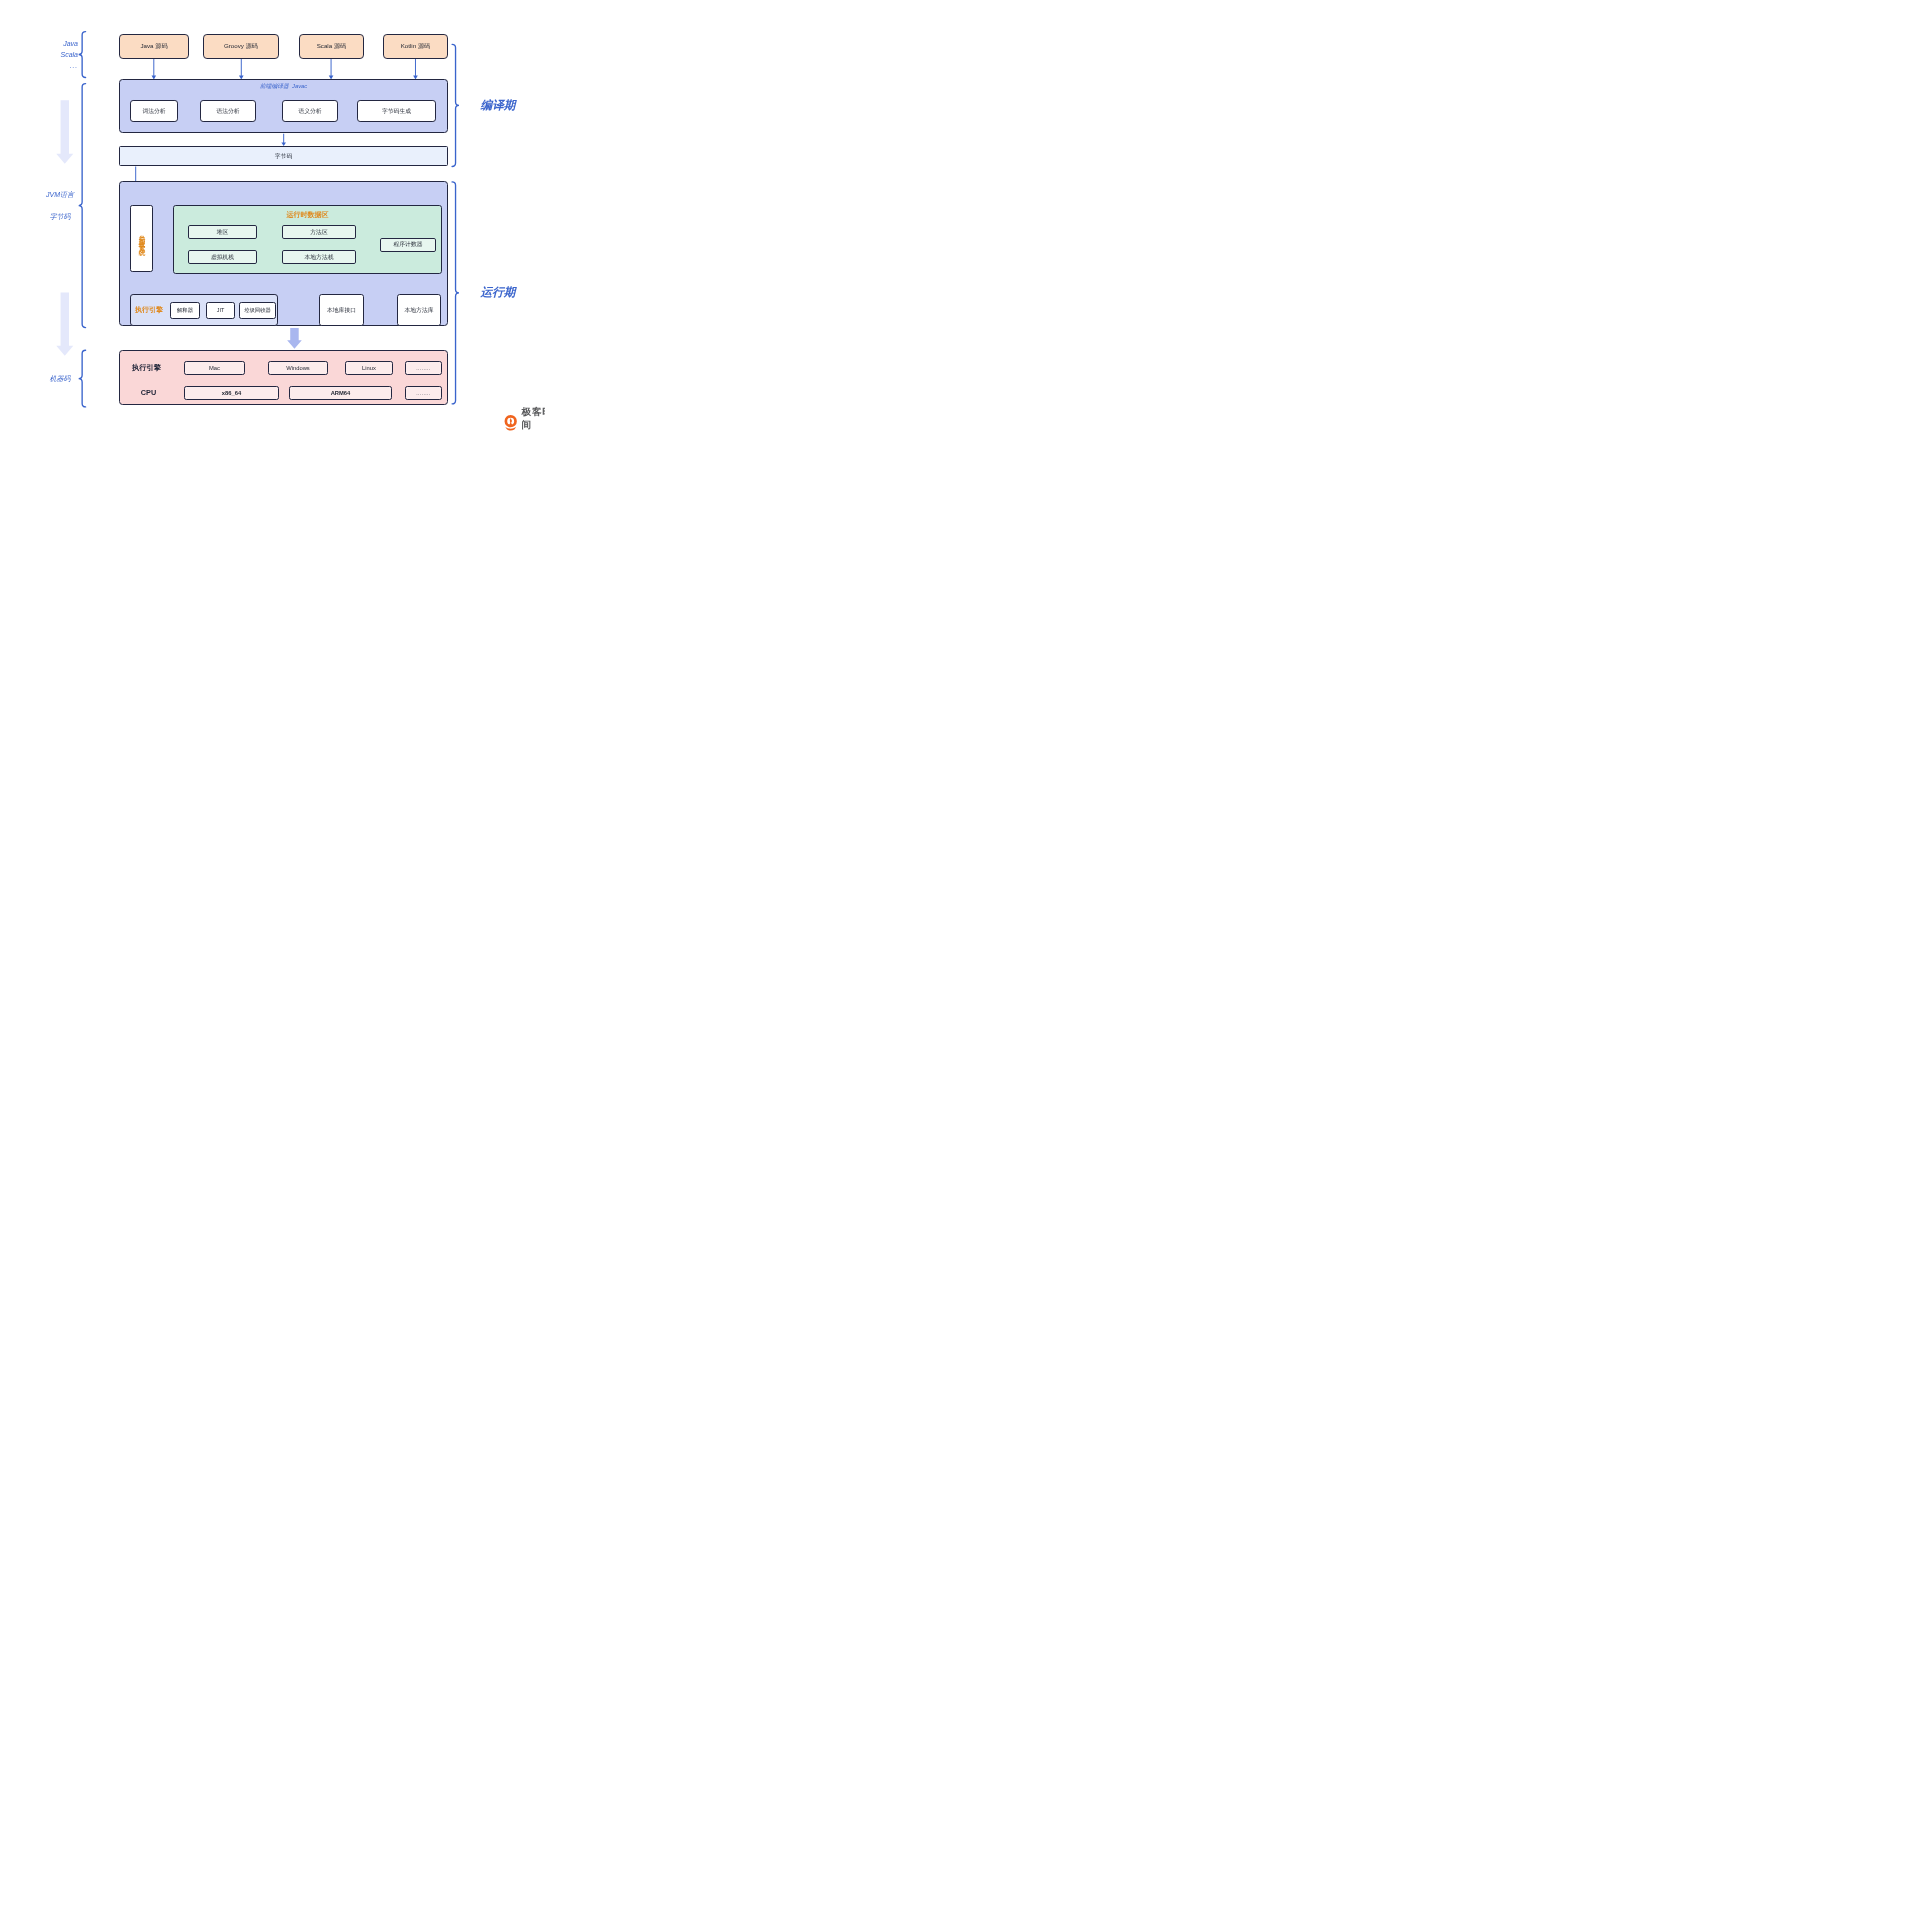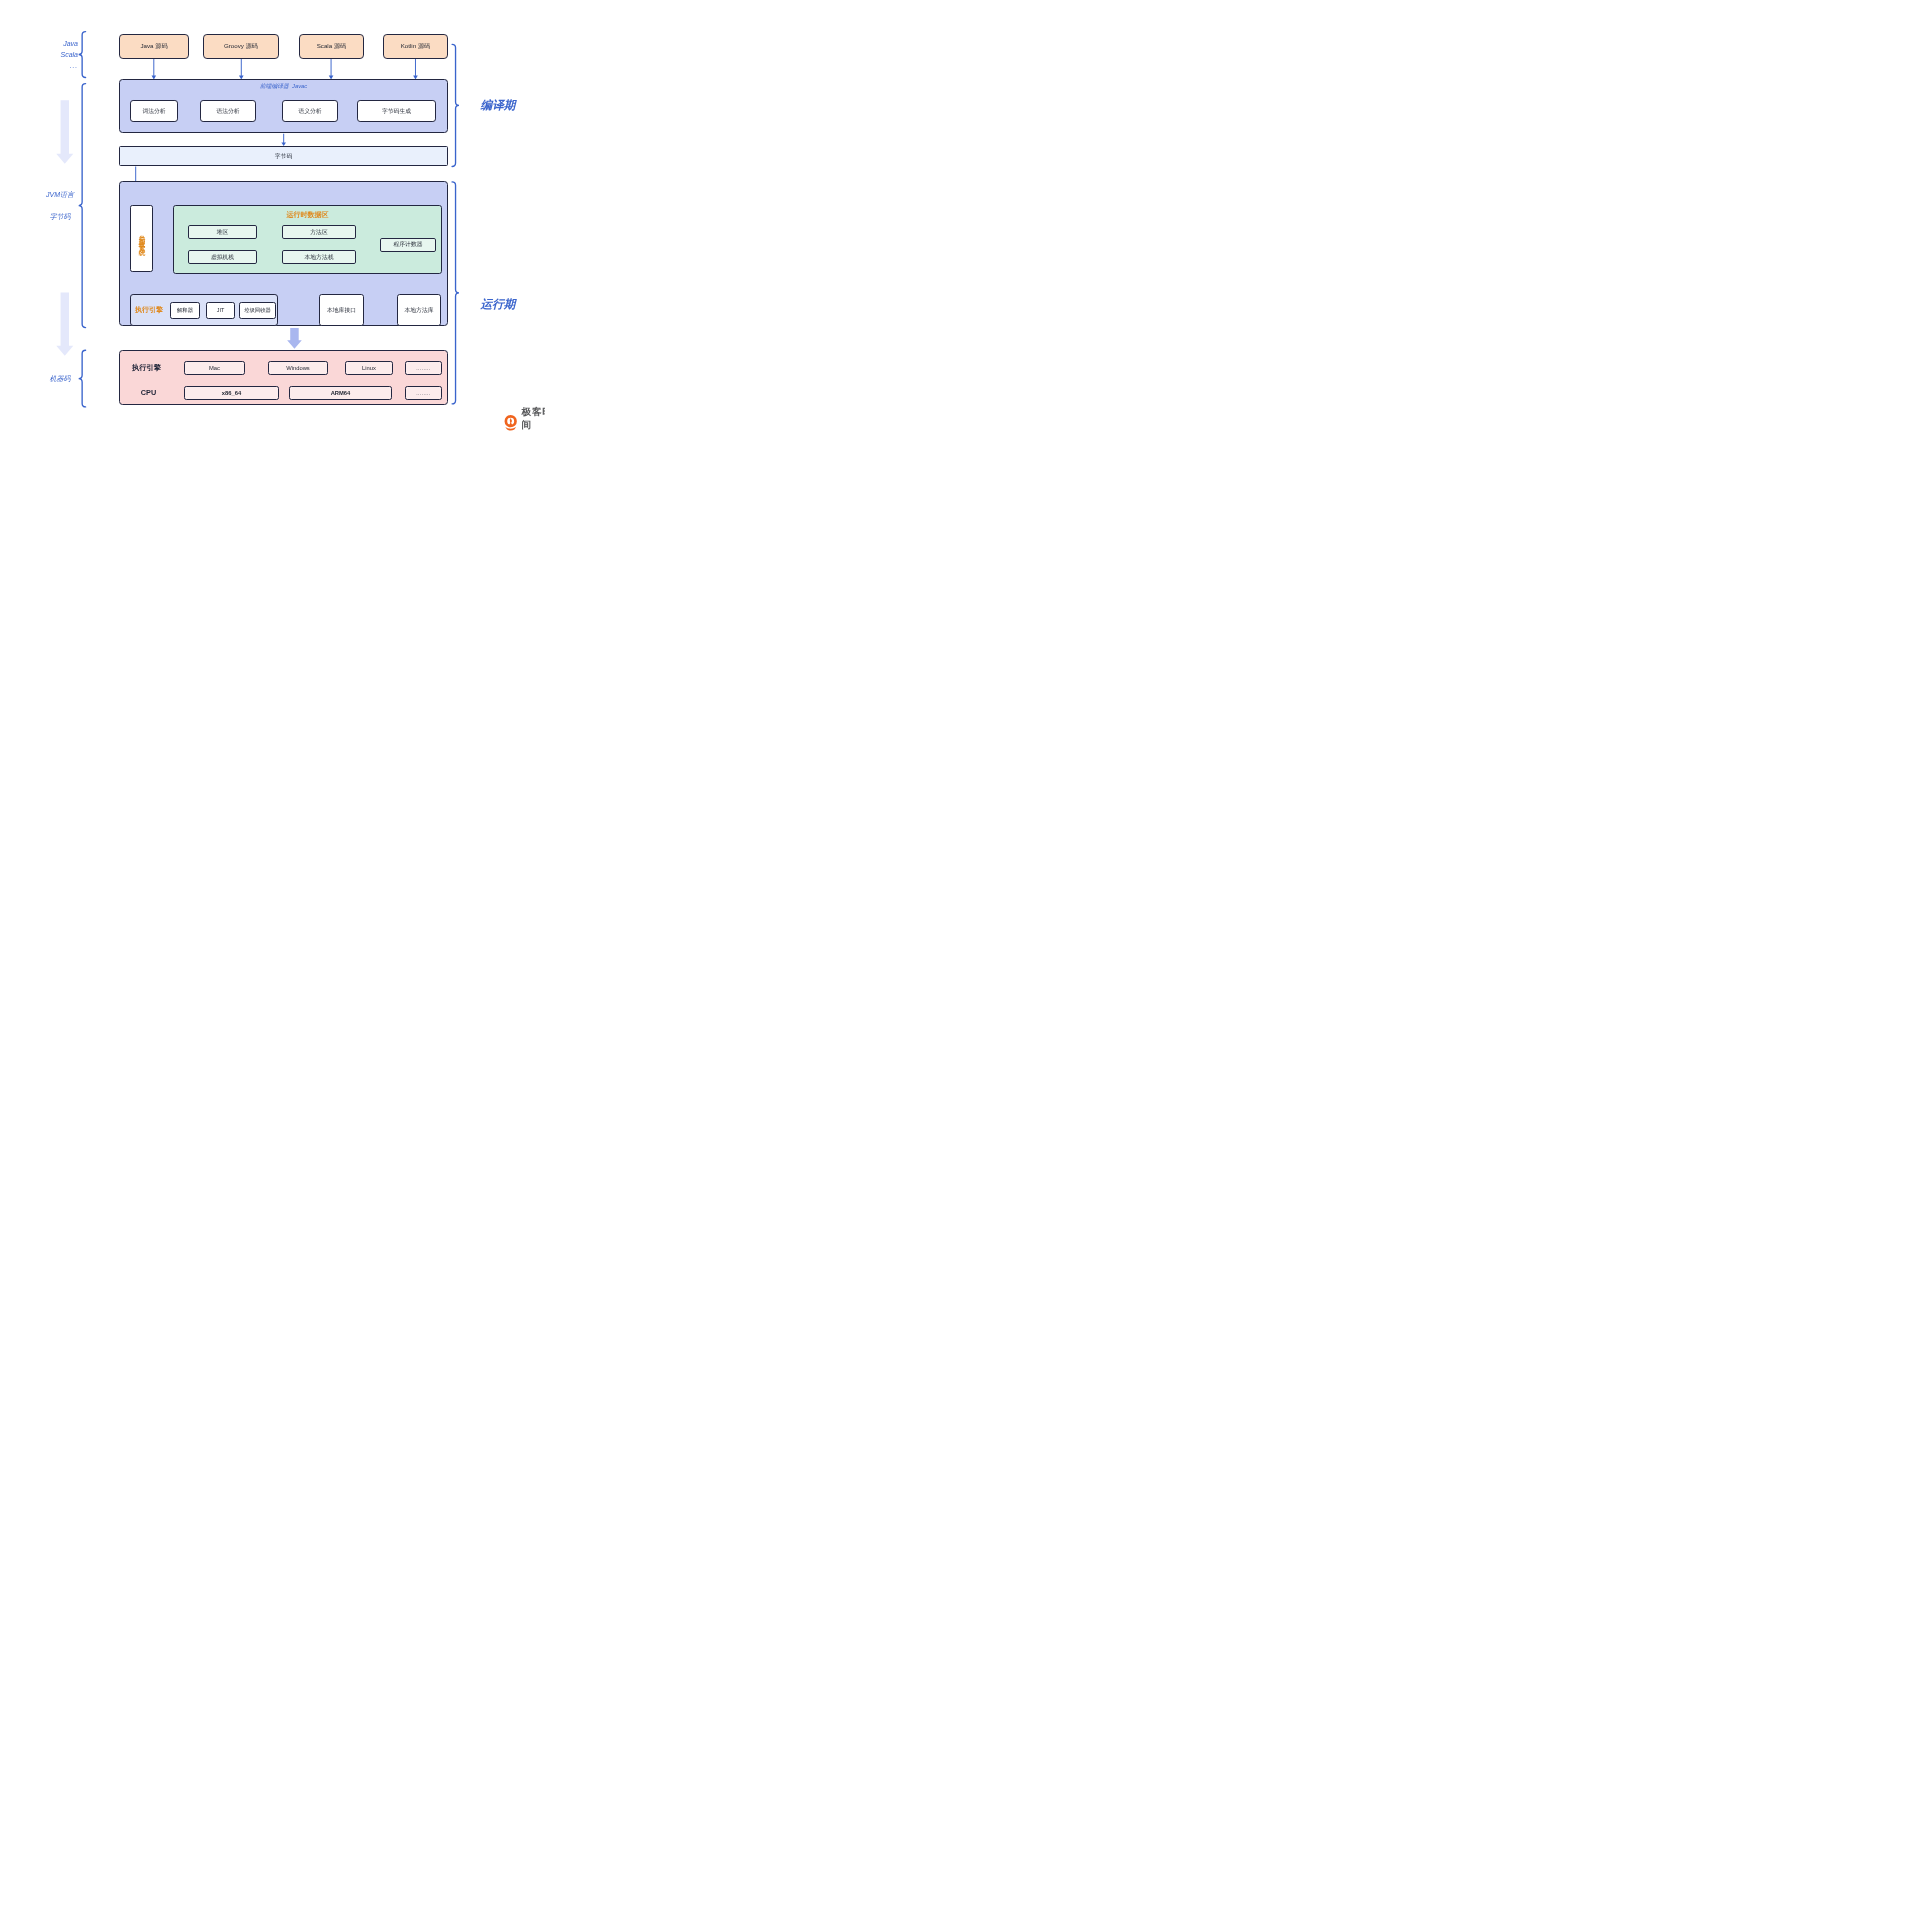--- a/index.html
+++ b/index.html
@@ -82,21 +82,21 @@
   <div class="abs sideblue" style="left:39px;top:39px;width:39px;text-align:right;font-size:7px;line-height:10.8px;">
     <div>Java</div>
     <div>Scala</div>
     <div style="letter-spacing:0.8px;">...</div>
   </div>
   <div class="abs sideblue lbl" style="left:39px;top:190px;width:42px;height:10px;font-size:7px;">JVM语言</div>
   <div class="abs sideblue lbl" style="left:39px;top:212px;width:42px;height:10px;font-size:7px;">字节码</div>
   <div class="abs sideblue lbl" style="left:39px;top:374px;width:42px;height:10.8px;font-size:7px;">机器码</div>
 
   <div class="abs sideblue lbl" style="left:469px;top:98px;width:58px;height:15.4px;font-size:11.6px;font-weight:600;">编译期</div>
-  <div class="abs sideblue lbl" style="left:469px;top:285px;width:58px;height:15.4px;font-size:11.6px;font-weight:600;margin-top:12px;">运行期</div>
+  <div class="abs sideblue lbl" style="left:469px;top:285px;width:58px;height:15.4px;font-size:11.6px;font-weight:600;">运行期</div>
 
   <div class="abs box src" style="left:119px;top:34px;width:70px;height:25px;">Java 源码</div>
   <div class="abs box src" style="left:203px;top:34px;width:76px;height:25px;">Groovy 源码</div>
   <div class="abs box src" style="left:299px;top:34px;width:65px;height:25px;">Scala 源码</div>
   <div class="abs box src" style="left:383px;top:34px;width:65px;height:25px;">Kotlin 源码</div>
 
   <div class="abs box bigblue" style="left:119px;top:79px;width:329px;height:54px;"></div>
   <div class="abs sideblue lbl" style="left:119px;top:82px;width:329px;height:8.5px;font-size:5.8px;white-space:pre;">前端编译器  Javac</div>
   <div class="abs box stage" style="left:130px;top:100px;width:48px;height:22px;">词法分析</div>
   <div class="abs box stage" style="left:200px;top:100px;width:56px;height:22px;">语法分析</div>

